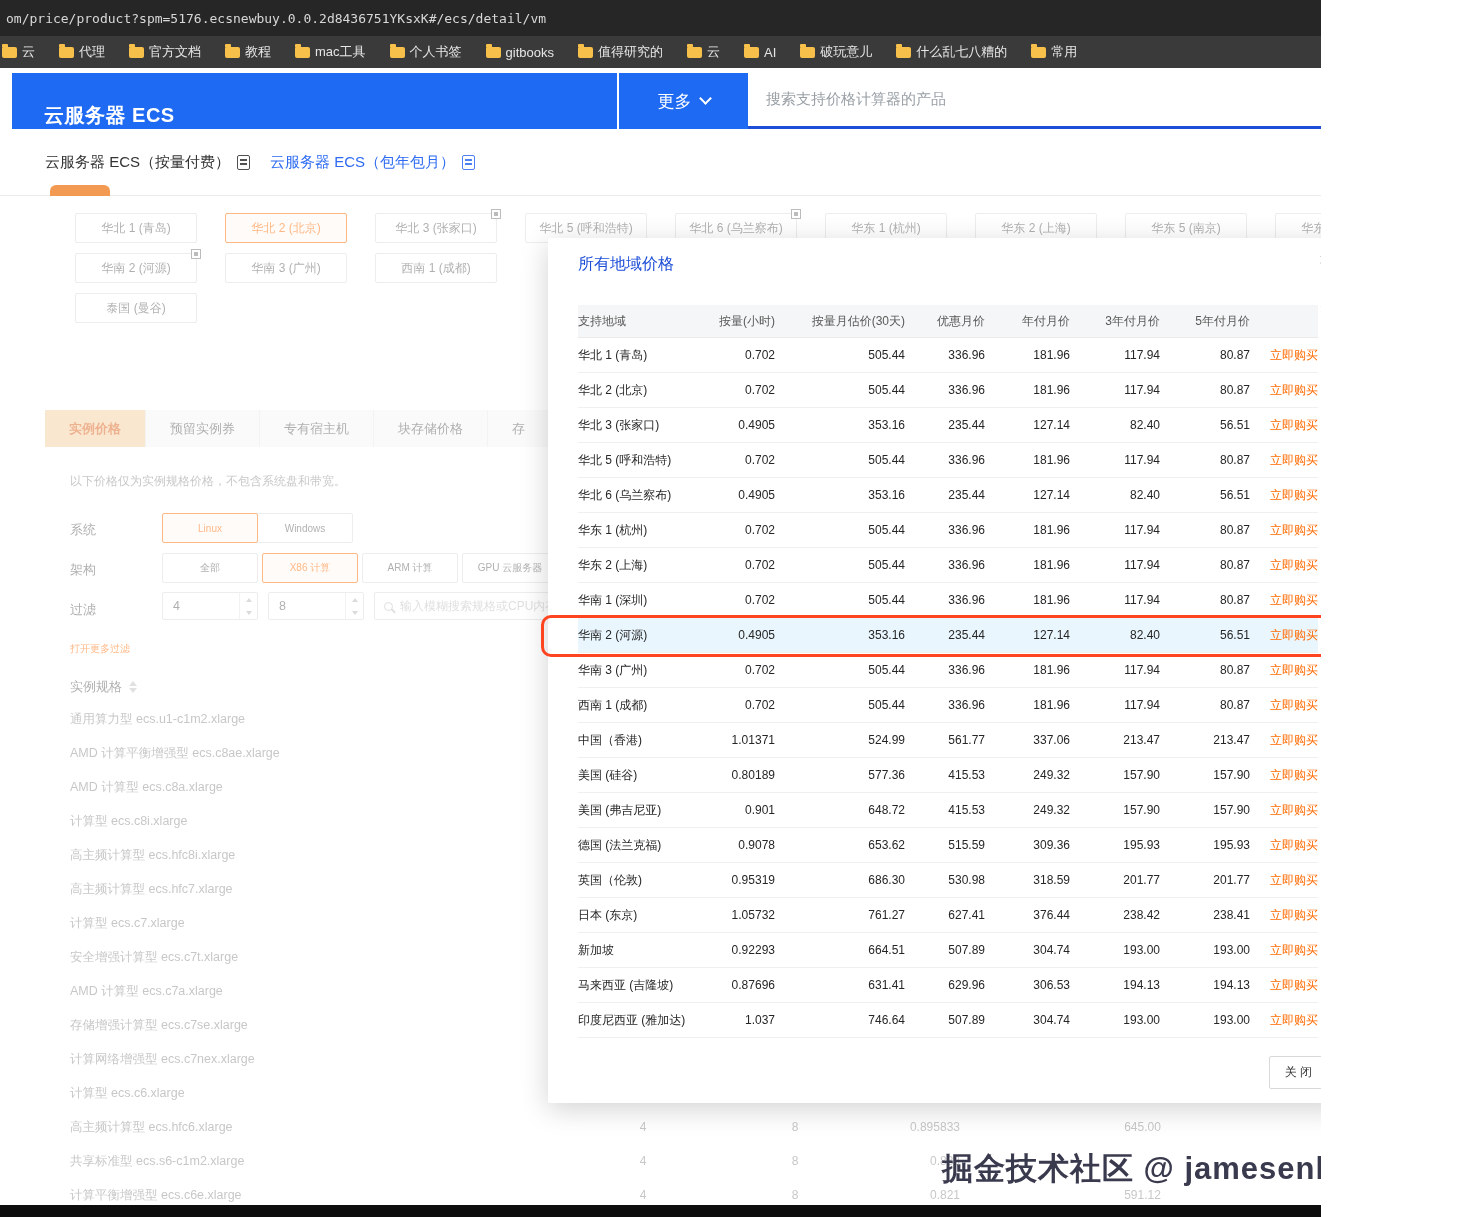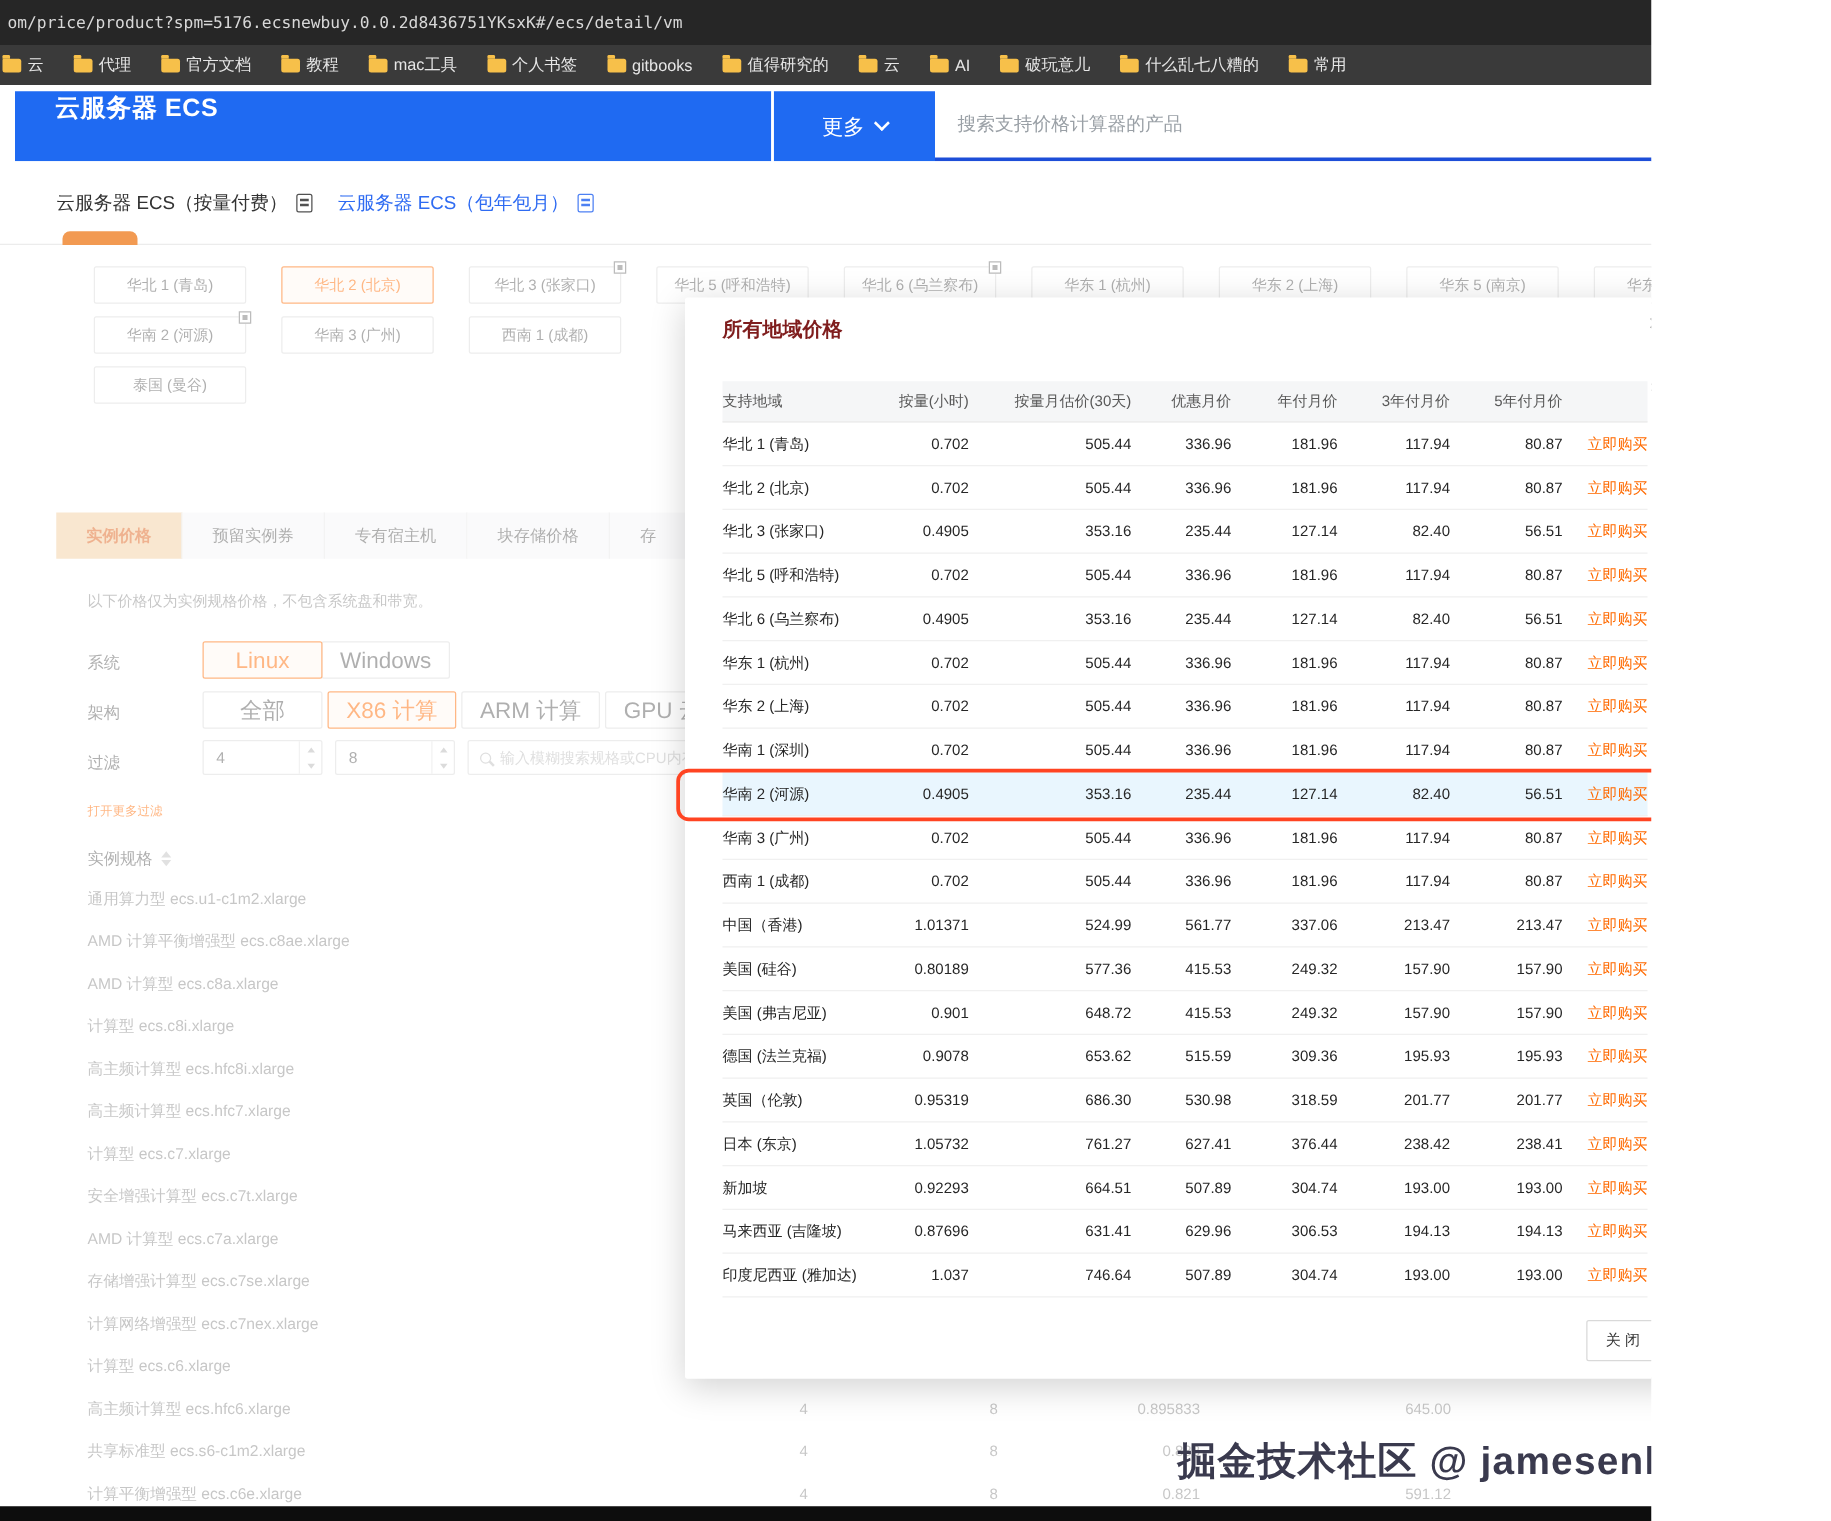--- a/index.html
+++ b/index.html
@@ -9,21 +9,21 @@
   
   .urlbar{position:absolute;left:0;top:0;width:1465px;height:36px;background:#262626;display:flex;align-items:center;padding-left:6px;z-index:50;}
   .url-text{color:#d8d8d8;font-size:13px;font-family:"DejaVu Sans Mono",monospace;white-space:nowrap;}
   .bookmarks{position:absolute;left:0;top:36px;width:1465px;height:32px;background:#3a3a3a;display:flex;align-items:center;gap:24px;padding-left:2px;z-index:50;overflow:hidden;}
   .bm-item{display:flex;align-items:center;gap:5px;flex:none;cursor:pointer;}
   .bm-label{color:#e6e6e6;font-size:13px;white-space:nowrap;}
   .folder{width:15px;height:11px;background:#f7c04a;border-radius:1px 2px 2px 2px;position:relative;flex:none;}
   .folder::before{content:"";position:absolute;left:0;top:-3px;width:6px;height:3px;background:#f7c04a;border-radius:1px 1px 0 0;}
 
   
-  .blue-header{position:absolute;left:12px;top:73px;width:605px;height:56px;background:#1f6af2;display:flex;align-items:flex-start;z-index:15;}
+  .blue-header{position:absolute;left:12px;top:73px;width:605px;height:56px;background:#1f6af2;display:flex;align-items:flex-end;z-index:15;}
   .app-title{color:#fff;font-size:20px;font-weight:bold;margin-left:32px;letter-spacing:.5px;}
   .hdr-gap{position:absolute;left:617px;top:73px;width:2px;height:56px;background:#fff;z-index:16;}
   .more{position:absolute;left:619px;top:73px;width:129px;height:56px;background:#1f6af2;display:flex;align-items:center;justify-content:center;gap:9px;color:#fff;font-size:17px;cursor:pointer;z-index:15;}
   .chev{width:9px;height:9px;border-right:2px solid #fff;border-bottom:2px solid #fff;transform:rotate(45deg);margin-top:-5px;}
   .search-area{position:absolute;left:748px;top:73px;width:717px;height:56px;background:#fff;display:flex;align-items:center;padding-left:18px;border-bottom:3px solid #1d4ed8;z-index:15;cursor:text;}
   .search-ph{color:#9aa0a6;font-size:15px;}
 
   
   .nav-row{position:absolute;left:0;top:129px;width:1465px;height:67px;background:#fff;border-bottom:1px solid #ececec;z-index:15;}
   .nav-tab{position:absolute;top:0;height:67px;display:flex;align-items:center;gap:7px;font-size:15px;cursor:pointer;white-space:nowrap;}
@@ -52,21 +52,21 @@
   .note{position:absolute;left:70px;top:473px;font-size:12px;color:#8c8c8c;white-space:nowrap;}
 
   .fld-label{position:absolute;font-size:13px;color:#595959;}
   #lbl-system{left:70px;top:521px;}
   #lbl-arch{left:70px;top:561px;}
   #lbl-filter{left:70px;top:601px;}
   .seg-row{position:absolute;display:flex;}
   #system-opts{left:162px;top:513px;}
   #system-opts .seg-btn + .seg-btn{margin-left:-1px;}
   #arch-opts{left:162px;top:553px;gap:4px;}
-  .seg-btn{min-width:96px;height:30px;padding:0 14px;display:flex;align-items:center;justify-content:center;font-size:18px;color:#595959;border:1px solid #d9d9d9;background:#fff;cursor:pointer;white-space:nowrap;border-radius:2px;}
+  .seg-btn{min-width:96px;height:30px;padding:0 14px;display:flex;align-items:center;justify-content:center;font-size:10px;color:#595959;border:1px solid #d9d9d9;background:#fff;cursor:pointer;white-space:nowrap;border-radius:2px;}
   .seg-btn.sel{color:#ff6a00;border-color:#ff6a00;background:#fff7f0;z-index:1;}
 
   .stepper{position:absolute;width:96px;height:28px;border:1px solid #d9d9d9;border-radius:2px;background:#fff;display:flex;}
   #stepper-cpu{left:162px;top:592px;}
   #stepper-mem{left:268px;top:592px;}
   .stepper-val{flex:1;display:flex;align-items:center;padding-left:10px;font-size:12.5px;color:#595959;}
   .stepper-arrows{width:18px;border-left:1px solid #e3e3e3;display:flex;flex-direction:column;cursor:pointer;}
   .sa-box{flex:1;display:flex;align-items:center;justify-content:center;}
   .sa-up{width:0;height:0;border-left:3.5px solid transparent;border-right:3.5px solid transparent;border-bottom:4px solid #b3b3b3;display:block;}
   .sa-down{width:0;height:0;border-left:3.5px solid transparent;border-right:3.5px solid transparent;border-top:4px solid #b3b3b3;display:block;}
@@ -88,21 +88,21 @@
   .frag-cell{position:absolute;height:34px;line-height:34px;font-size:12px;color:#8a8a8a;white-space:nowrap;}
   .frag-vcpu{left:628px;width:30px;text-align:center;}
   .frag-mem{left:780px;width:30px;text-align:center;}
   .frag-hour{left:845px;width:115px;text-align:right;}
   .frag-month{left:1085px;width:115px;text-align:center;}
   .frag-year{left:1265px;width:88px;text-align:right;}
 
   
   .dim{position:absolute;left:0;top:196px;width:1465px;height:1009px;background:rgba(255,255,255,.52);z-index:20;}
   .modal{position:absolute;left:548px;top:238px;width:800px;height:865px;background:#fff;border-radius:2px;box-shadow:0 6px 28px rgba(0,0,0,.18);z-index:30;}
-  .modal-title{position:absolute;left:30px;top:16px;font-size:16px;font-weight:bold;color:#7f1d1d;}
+  .modal-title{position:absolute;left:30px;top:16px;font-size:16px;font-weight:normal;color:#1d4ed8;}
   .modal-close{position:absolute;right:18px;top:12px;font-size:19px;color:#8c8c8c;cursor:pointer;line-height:1;}
   .table-close{position:absolute;right:20px;top:64px;font-size:14px;color:#a0a0a0;cursor:pointer;line-height:1;}
   .ptable{position:absolute;left:30px;top:67px;width:740px;}
   .prow{display:grid;grid-template-columns:127px 70px 130px 80px 85px 90px 90px 68px;align-items:center;height:35px;border-bottom:1px solid #f0f0f0;}
   .prow.phead{height:33px;background:#f5f6f7;border-bottom:1px solid #eaeaea;}
   .pcell{font-size:12px;color:#262626;text-align:right;white-space:nowrap;}
   .pcell.c0{text-align:left;}
   .phead .pcell{color:#595959;}
   .prow.hl{background:#e9f6fe;}
   .pcell.buy{color:#ff6a00;cursor:pointer;}

